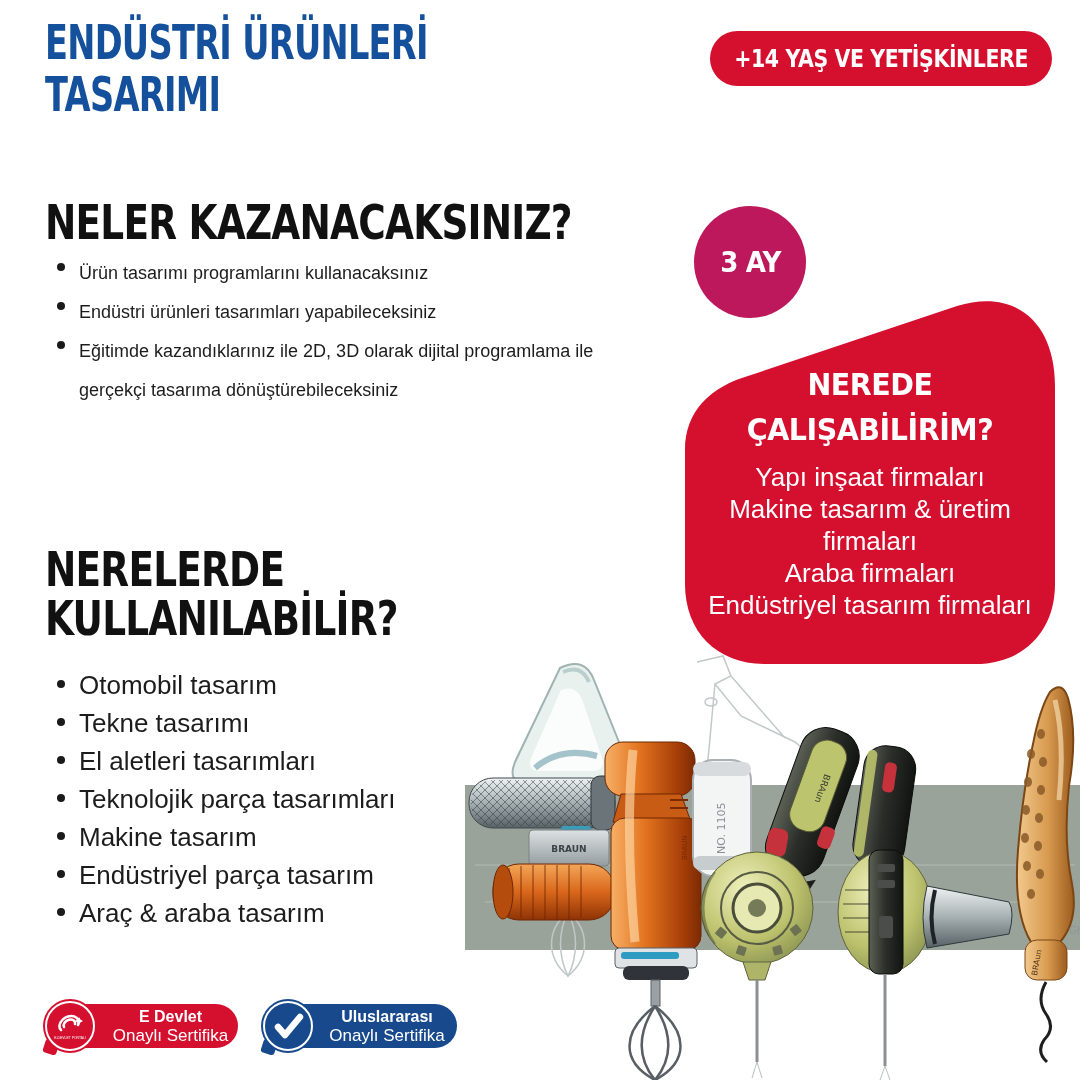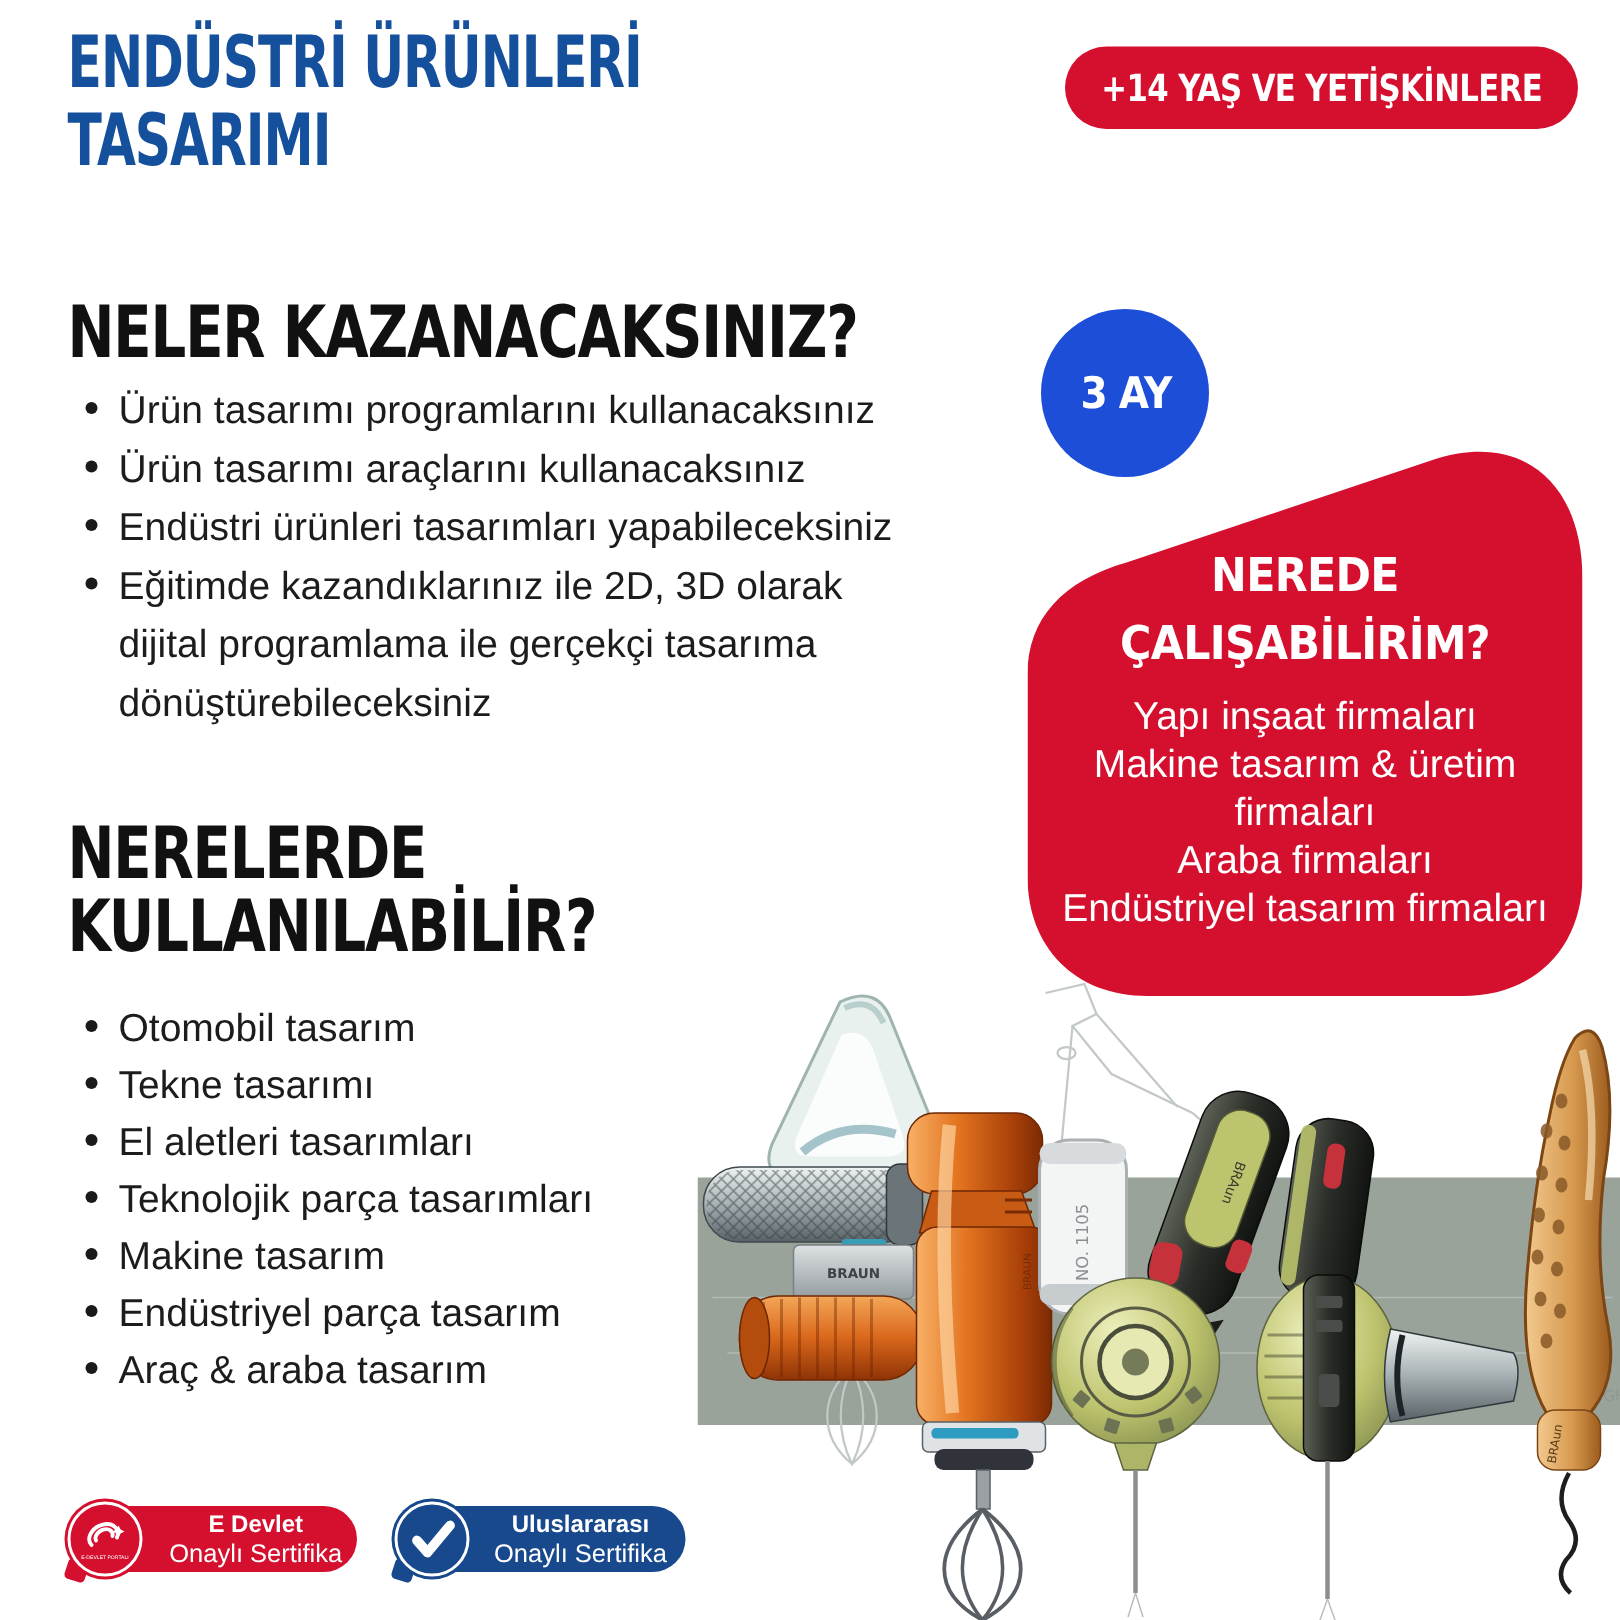--- a/index.html
+++ b/index.html
@@ -38,27 +38,27 @@
   .h-gains{left:45px;top:198px;}
   .h-usage{left:45px;top:545px;line-height:49px;}
 
   
   ul.bullets{list-style:none;margin:0;padding:0;color:#1c1c1c;}
   ul.bullets li{position:relative;padding-left:31px;}
   ul.bullets li::before{
     content:"";position:absolute;left:9px;top:.52em;width:8px;height:8px;
     border-radius:50%;background:#1a1a1a;
   }
-  .gains-list{left:48px;top:254px;width:578px;font-size:26px;line-height:39px;}
+  .gains-list{left:48px;top:254px;width:578px;font-size:18px;line-height:39px;}
   .usage-list{left:48px;top:666px;width:440px;font-size:26px;line-height:38px;}
 
   
   .duration{
     left:694px;top:206px;width:112px;height:112px;border-radius:50%;
-    background:#1d4ed8;display:flex;align-items:center;justify-content:center;
+    background:#be185d;display:flex;align-items:center;justify-content:center;
   }
   .duration span{
     color:#fff;font-family:"DejaVu Sans",sans-serif;font-weight:bold;
     font-size:29px;letter-spacing:-1px;transform:scaleX(.9);
   }
 
   
   .work-box{left:685px;top:290px;width:370px;height:374px;}
   .work-box svg.blob{position:absolute;left:0;top:0;}
   .work-box .content{position:absolute;left:0;top:0;width:100%;text-align:center;color:#fff;}
@@ -106,21 +106,20 @@
 </div>
 
 <div class="abs age-badge">
   <span>+14 YAŞ VE YETİŞKİNLERE</span>
 </div>
 
 <div class="abs sec-heading h-gains">NELER KAZANACAKSINIZ?</div>
 
 <ul class="abs bullets gains-list">
   <li>Ürün tasarımı programlarını kullanacaksınız</li>
-  <li>Ürün tasarımı araçlarını kullanacaksınız</li>
   <li>Endüstri ürünleri tasarımları yapabileceksiniz</li>
   <li>Eğitimde kazandıklarınız ile 2D, 3D olarak dijital programlama ile gerçekçi tasarıma dönüştürebileceksiniz</li>
 </ul>
 
 <div class="abs duration">
   <span>3 AY</span>
 </div>
 
 <div class="abs sec-heading h-usage">
   <div>NERELERDE</div>

